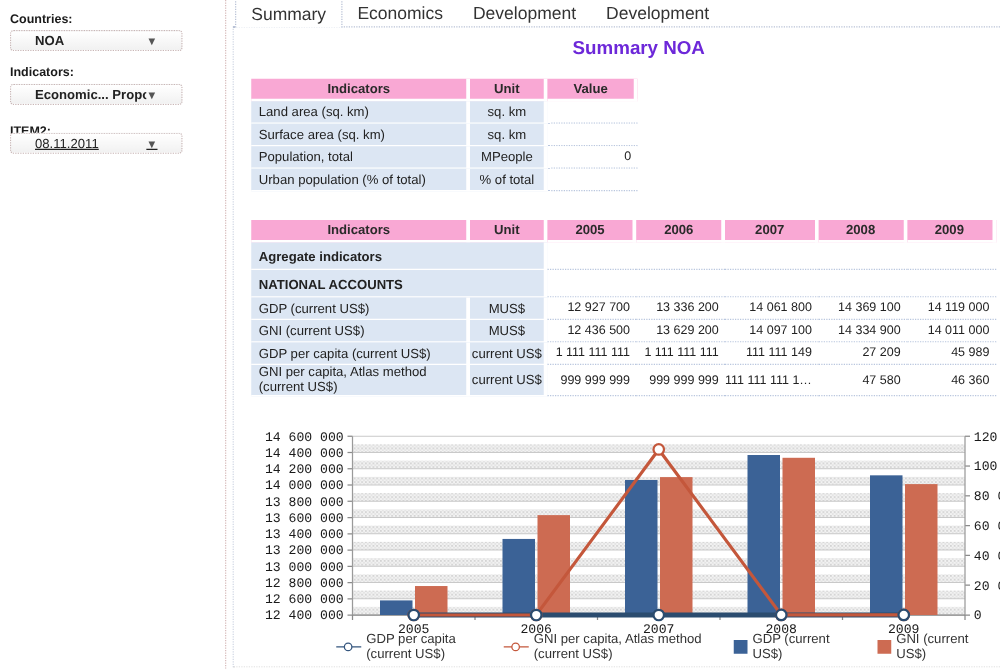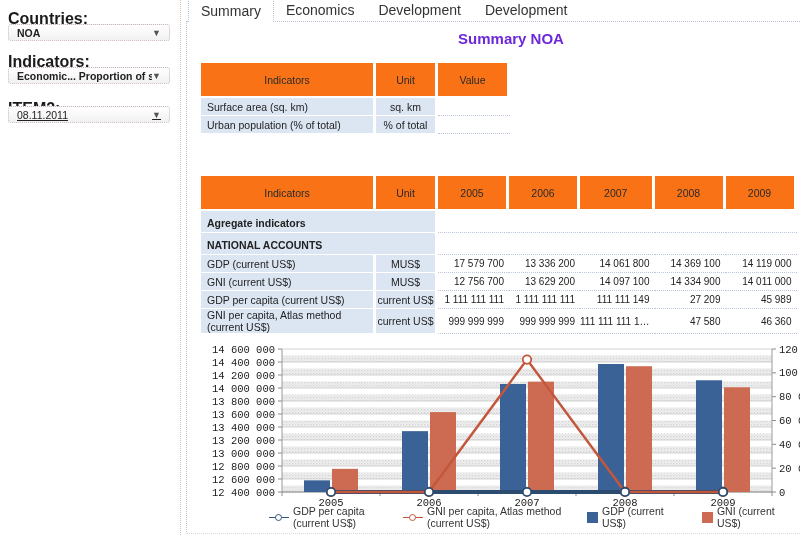--- a/index.html
+++ b/index.html
@@ -2,26 +2,26 @@
 <html><head>
 <meta charset="utf-8">
 <style>
   * { box-sizing: border-box; margin: 0; padding: 0; }
   html,body { width:800px; height:535px; background:#fff; overflow:hidden;
     font-family:"Liberation Sans", sans-serif; color:#222; position:relative; }
 
   
   .sidebar { position:absolute; left:0; top:0; width:181px; height:535px;
     border-right:1px dotted #d8bcbc; background:#fff; }
-  .fld-label { position:absolute; left:8px; font-size:16px; font-weight:bold; color:#1a1a1a; }
-  .select { position:absolute; left:8px; width:162px; height:17px;
+  .fld-label { position:absolute; left:8px; font-size:10px; font-weight:bold; color:#1a1a1a; }
+  .select { position:absolute; left:8px; width:138px; height:17px;
     border:1px dotted #c9b6b6; border-radius:3px;
     background:linear-gradient(#ffffff,#f1f1f1);
     font-size:10.5px; font-weight:bold; color:#222;
-    display:flex; align-items:center; padding:0 8px; cursor:pointer; }
+    display:flex; align-items:center; padding:0 19px; cursor:pointer; }
   .select .val { flex:1; overflow:hidden; white-space:nowrap; }
   .select .arrow { color:#555; font-size:9px; }
   .select.normal { font-weight:normal;text-decoration:underline; }
 
   
   .main { position:absolute; left:186px; top:0; right:0; height:535px; }
   .tabstrip { position:absolute; top:0; left:0; right:0; height:21px;
     display:flex; align-items:flex-end; padding-left:2px; z-index:3; }
   .tab { padding:4px 12px 3px; font-size:14px; color:#333; cursor:pointer; }
   .tab.active { background:#fff; border:1px dotted #b9c2d6; border-bottom:none;
@@ -29,22 +29,22 @@
   .panel { position:absolute; top:21px; left:0; right:0; bottom:1px;
     border-top:1px dotted #b9c2d6; border-left:1px dotted #b9c2d6;
     border-bottom:1px dotted #d9d9d9; background:#fff; z-index:1; }
 
   .page-title { position:absolute; top:8px; left:17px; width:614px; text-align:center;
     font-size:15px; font-weight:bold; color:#6d28d9; }
 
   
   table { border-collapse:separate; border-spacing:0; table-layout:fixed; }
   .tbl { position:absolute; left:14px; }
-  .tbl th { background:#f97316; font-size:10.5px; font-weight:normal; color:#2a2a2a;
-    text-align:center; height:35px; border-right:3px solid #fff; border-bottom:2px solid #fff; }
+  .tbl th { background:#f9a8d4; font-size:10.5px; font-weight:bold; color:#2a2a2a;
+    text-align:center; height:18px; border-right:3px solid #fff; border-bottom:2px solid #fff; }
   .tbl td { height:18px; font-size:10.5px; color:#222; }
   .tbl td.lbl { background:#dce6f3; padding-left:6px; border-right:3px solid #fff;
     border-bottom:1px solid #fff; }
   .tbl td.unit { background:#dce6f3; text-align:center; border-right:3px solid #fff;
     border-bottom:1px solid #fff; }
   .tbl td.val { background:#fff; text-align:right; padding-right:5px; font-size:10px;
     border-bottom:1px dotted #b9c6de; white-space:nowrap; }
   .tbl tr.section td.lbl { font-weight:bold; height:22px; padding-top:5px;
     vertical-align:bottom; padding-bottom:3px; }
   .tbl tr.section td.val { }
@@ -106,23 +106,33 @@
         </colgroup>
       <thead id="t1head">
           <tr>
             <th>Indicators</th>
             <th>Unit</th>
             <th>Value</th>
           </tr>
         </thead>
         <tbody id="t1body">
           <tr>
+            <td class="lbl">Land area (sq. km)</td>
+            <td class="unit">sq. km</td>
+            <td class="val"></td>
+          </tr>
+          <tr>
             <td class="lbl">Surface area (sq. km)</td>
             <td class="unit">sq. km</td>
             <td class="val"></td>
+          </tr>
+          <tr>
+            <td class="lbl">Population, total</td>
+            <td class="unit">MPeople</td>
+            <td class="val">0</td>
           </tr>
           <tr>
             <td class="lbl">Urban population (% of total)</td>
             <td class="unit">% of total</td>
             <td class="val"></td>
           </tr>
         </tbody>
     </table>
 
     <table class="tbl" id="table2">
@@ -159,30 +169,30 @@
             <td class="lbl" colspan="2">NATIONAL ACCOUNTS</td>
             <td class="val"></td>
             <td class="val"></td>
             <td class="val"></td>
             <td class="val"></td>
             <td class="val"></td>
           </tr>
           <tr>
             <td class="lbl">GDP (current US$)</td>
             <td class="unit">MUS$</td>
-            <td class="val">17 579 700</td>
+            <td class="val">12 927 700</td>
             <td class="val">13 336 200</td>
             <td class="val">14 061 800</td>
             <td class="val">14 369 100</td>
             <td class="val">14 119 000</td>
           </tr>
           <tr>
             <td class="lbl">GNI (current US$)</td>
             <td class="unit">MUS$</td>
-            <td class="val">12 756 700</td>
+            <td class="val">12 436 500</td>
             <td class="val">13 629 200</td>
             <td class="val">14 097 100</td>
             <td class="val">14 334 900</td>
             <td class="val">14 011 000</td>
           </tr>
           <tr>
             <td class="lbl">GDP per capita (current US$)</td>
             <td class="unit">current US$</td>
             <td class="val">1 111 111 111</td>
             <td class="val">1 111 111 111</td>

